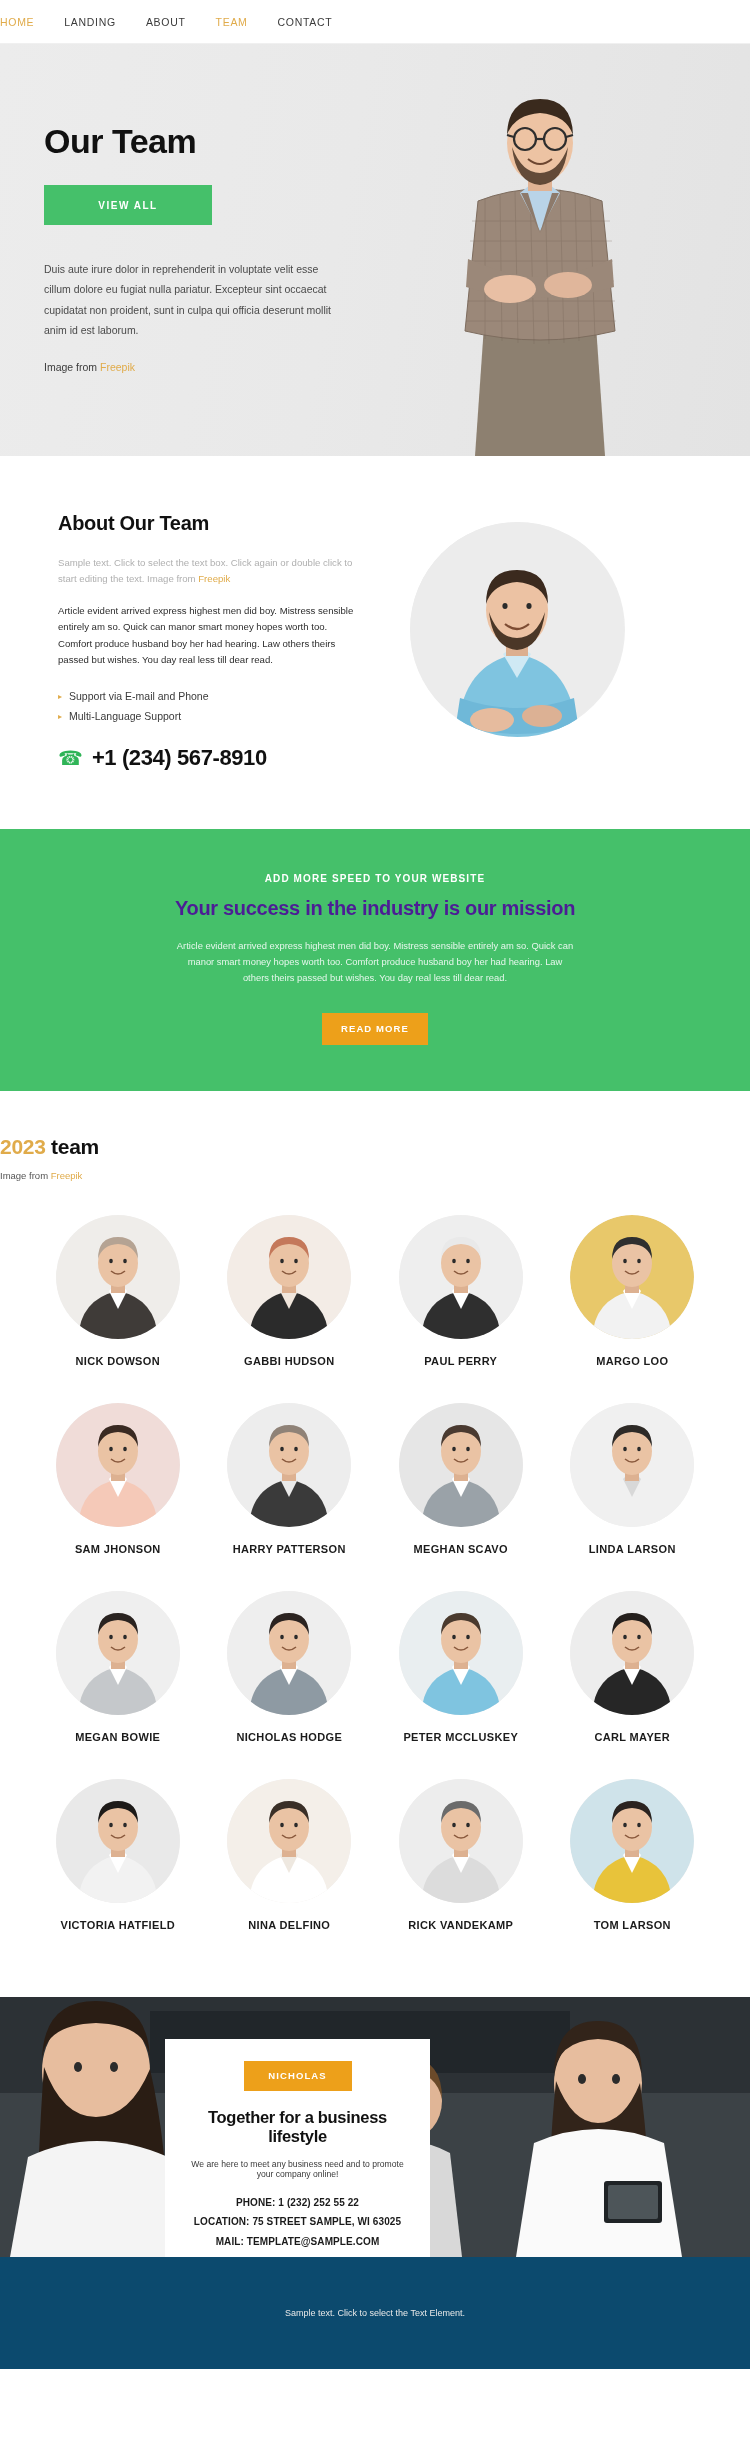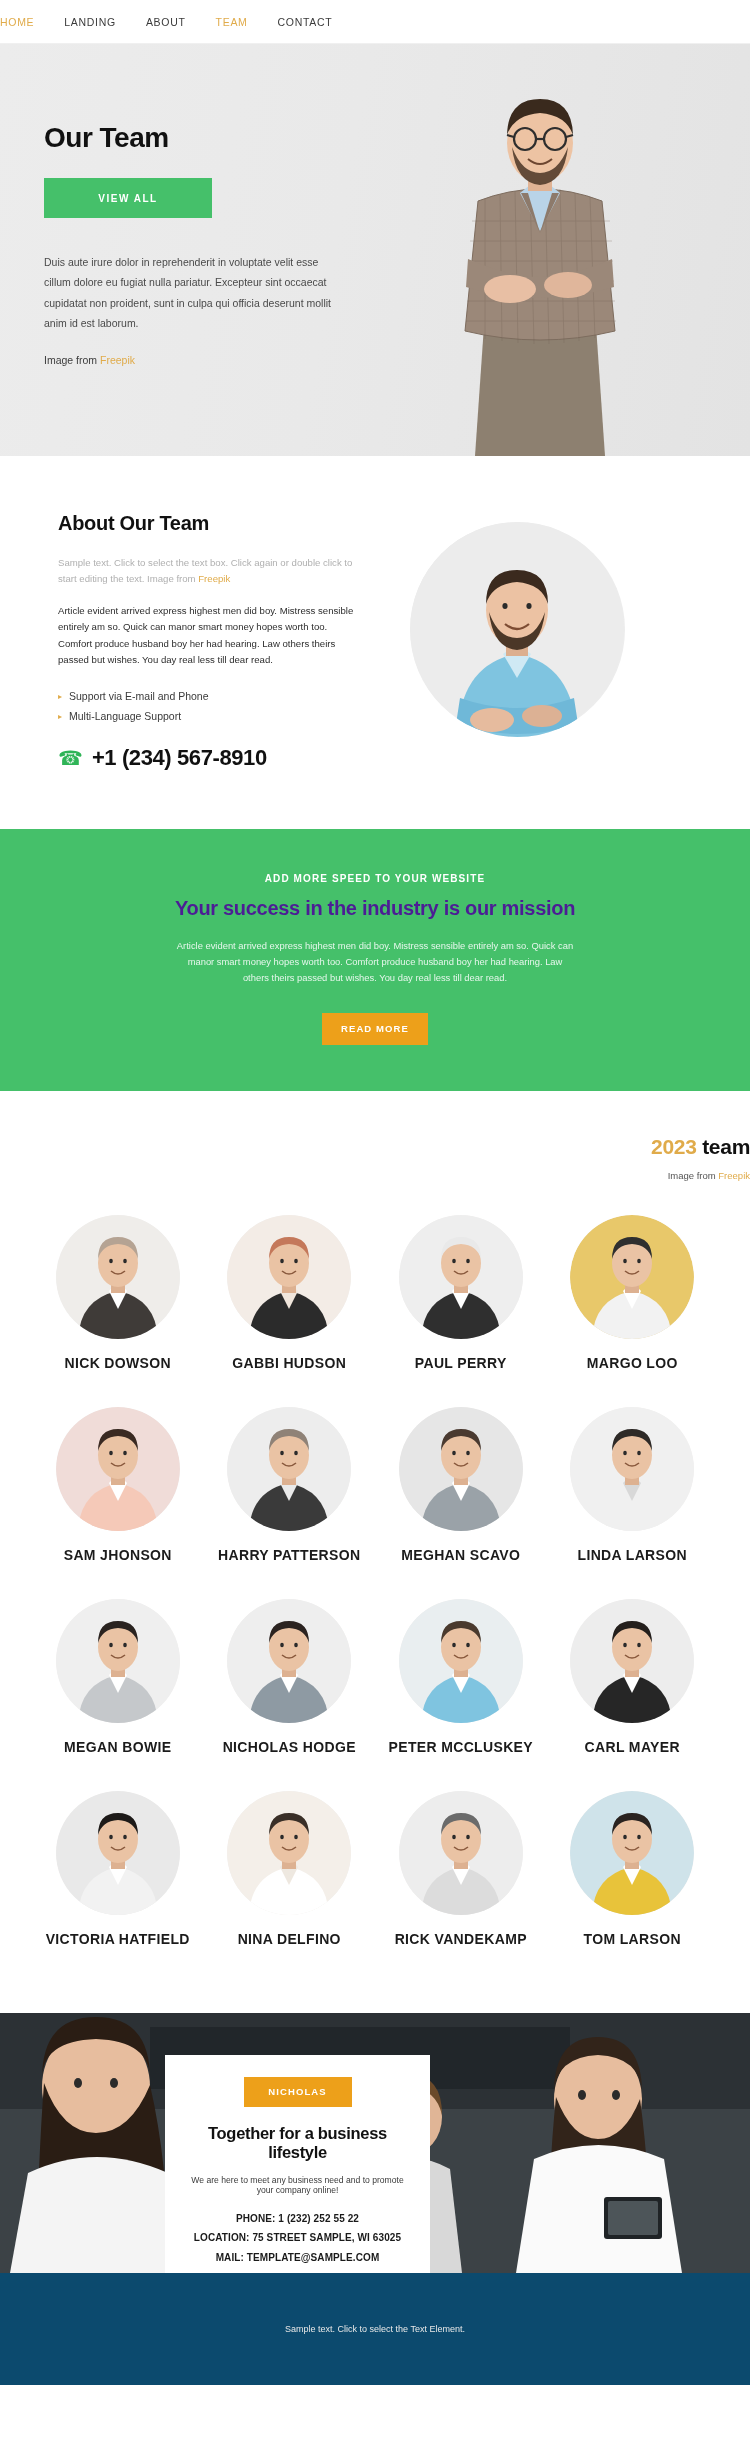--- a/index.html
+++ b/index.html
@@ -39,21 +39,21 @@
     background: linear-gradient(100deg, #ececec 0%, #e9e9e9 45%, #e3e3e3 100%);
     overflow: hidden;
   }
   .hero-inner {
     position: relative;
     z-index: 3;
     padding: 78px 0 0 44px;
     width: 360px;
   }
   .hero-title {
-    font-size: 28px;
+    font-size: 34px;
     font-weight: bold;
     letter-spacing: -0.5px;
     color: #111;
     margin-bottom: 24px;
   }
   .btn-green {
     display: inline-flex;
     align-items: center;
     justify-content: center;
     background: #45c06a;
@@ -187,21 +187,21 @@
     font-weight: bold;
     letter-spacing: 1.1px;
     width: 106px;
     height: 32px;
     border: none;
     cursor: pointer;
   }
 
   
   .team { background: #fff; padding: 44px 0 30px 0; }
-  .team-head { text-align: right; margin-bottom: 34px; }
+  .team-head { text-align: left; margin-bottom: 34px; }
   .team-title { font-size: 21px; font-weight: bold; color: #111; letter-spacing: -0.3px; }
   .team-title .yr { color: #e0ab4a; }
   .team-sub { font-size: 9.5px; color: #555; margin-top: 11px; }
 
   .team-grid {
     display: grid;
     grid-template-columns: repeat(4, 1fr);
     row-gap: 0;
     padding: 0 32px;
   }
@@ -209,21 +209,21 @@
   .member-photo {
     width: 124px;
     height: 124px;
     border-radius: 50%;
     margin: 0 auto 16px auto;
     overflow: hidden;
     position: relative;
     background: #f1f0ef;
   }
   .member-name {
-    font-size: 14px;
+    font-size: 11px;
     font-weight: bold;
     letter-spacing: 0.35px;
     color: #1b1b1b;
   }
 
   
   .contact-band {
     position: relative;
     height: 260px;
     background: #2f3438;

